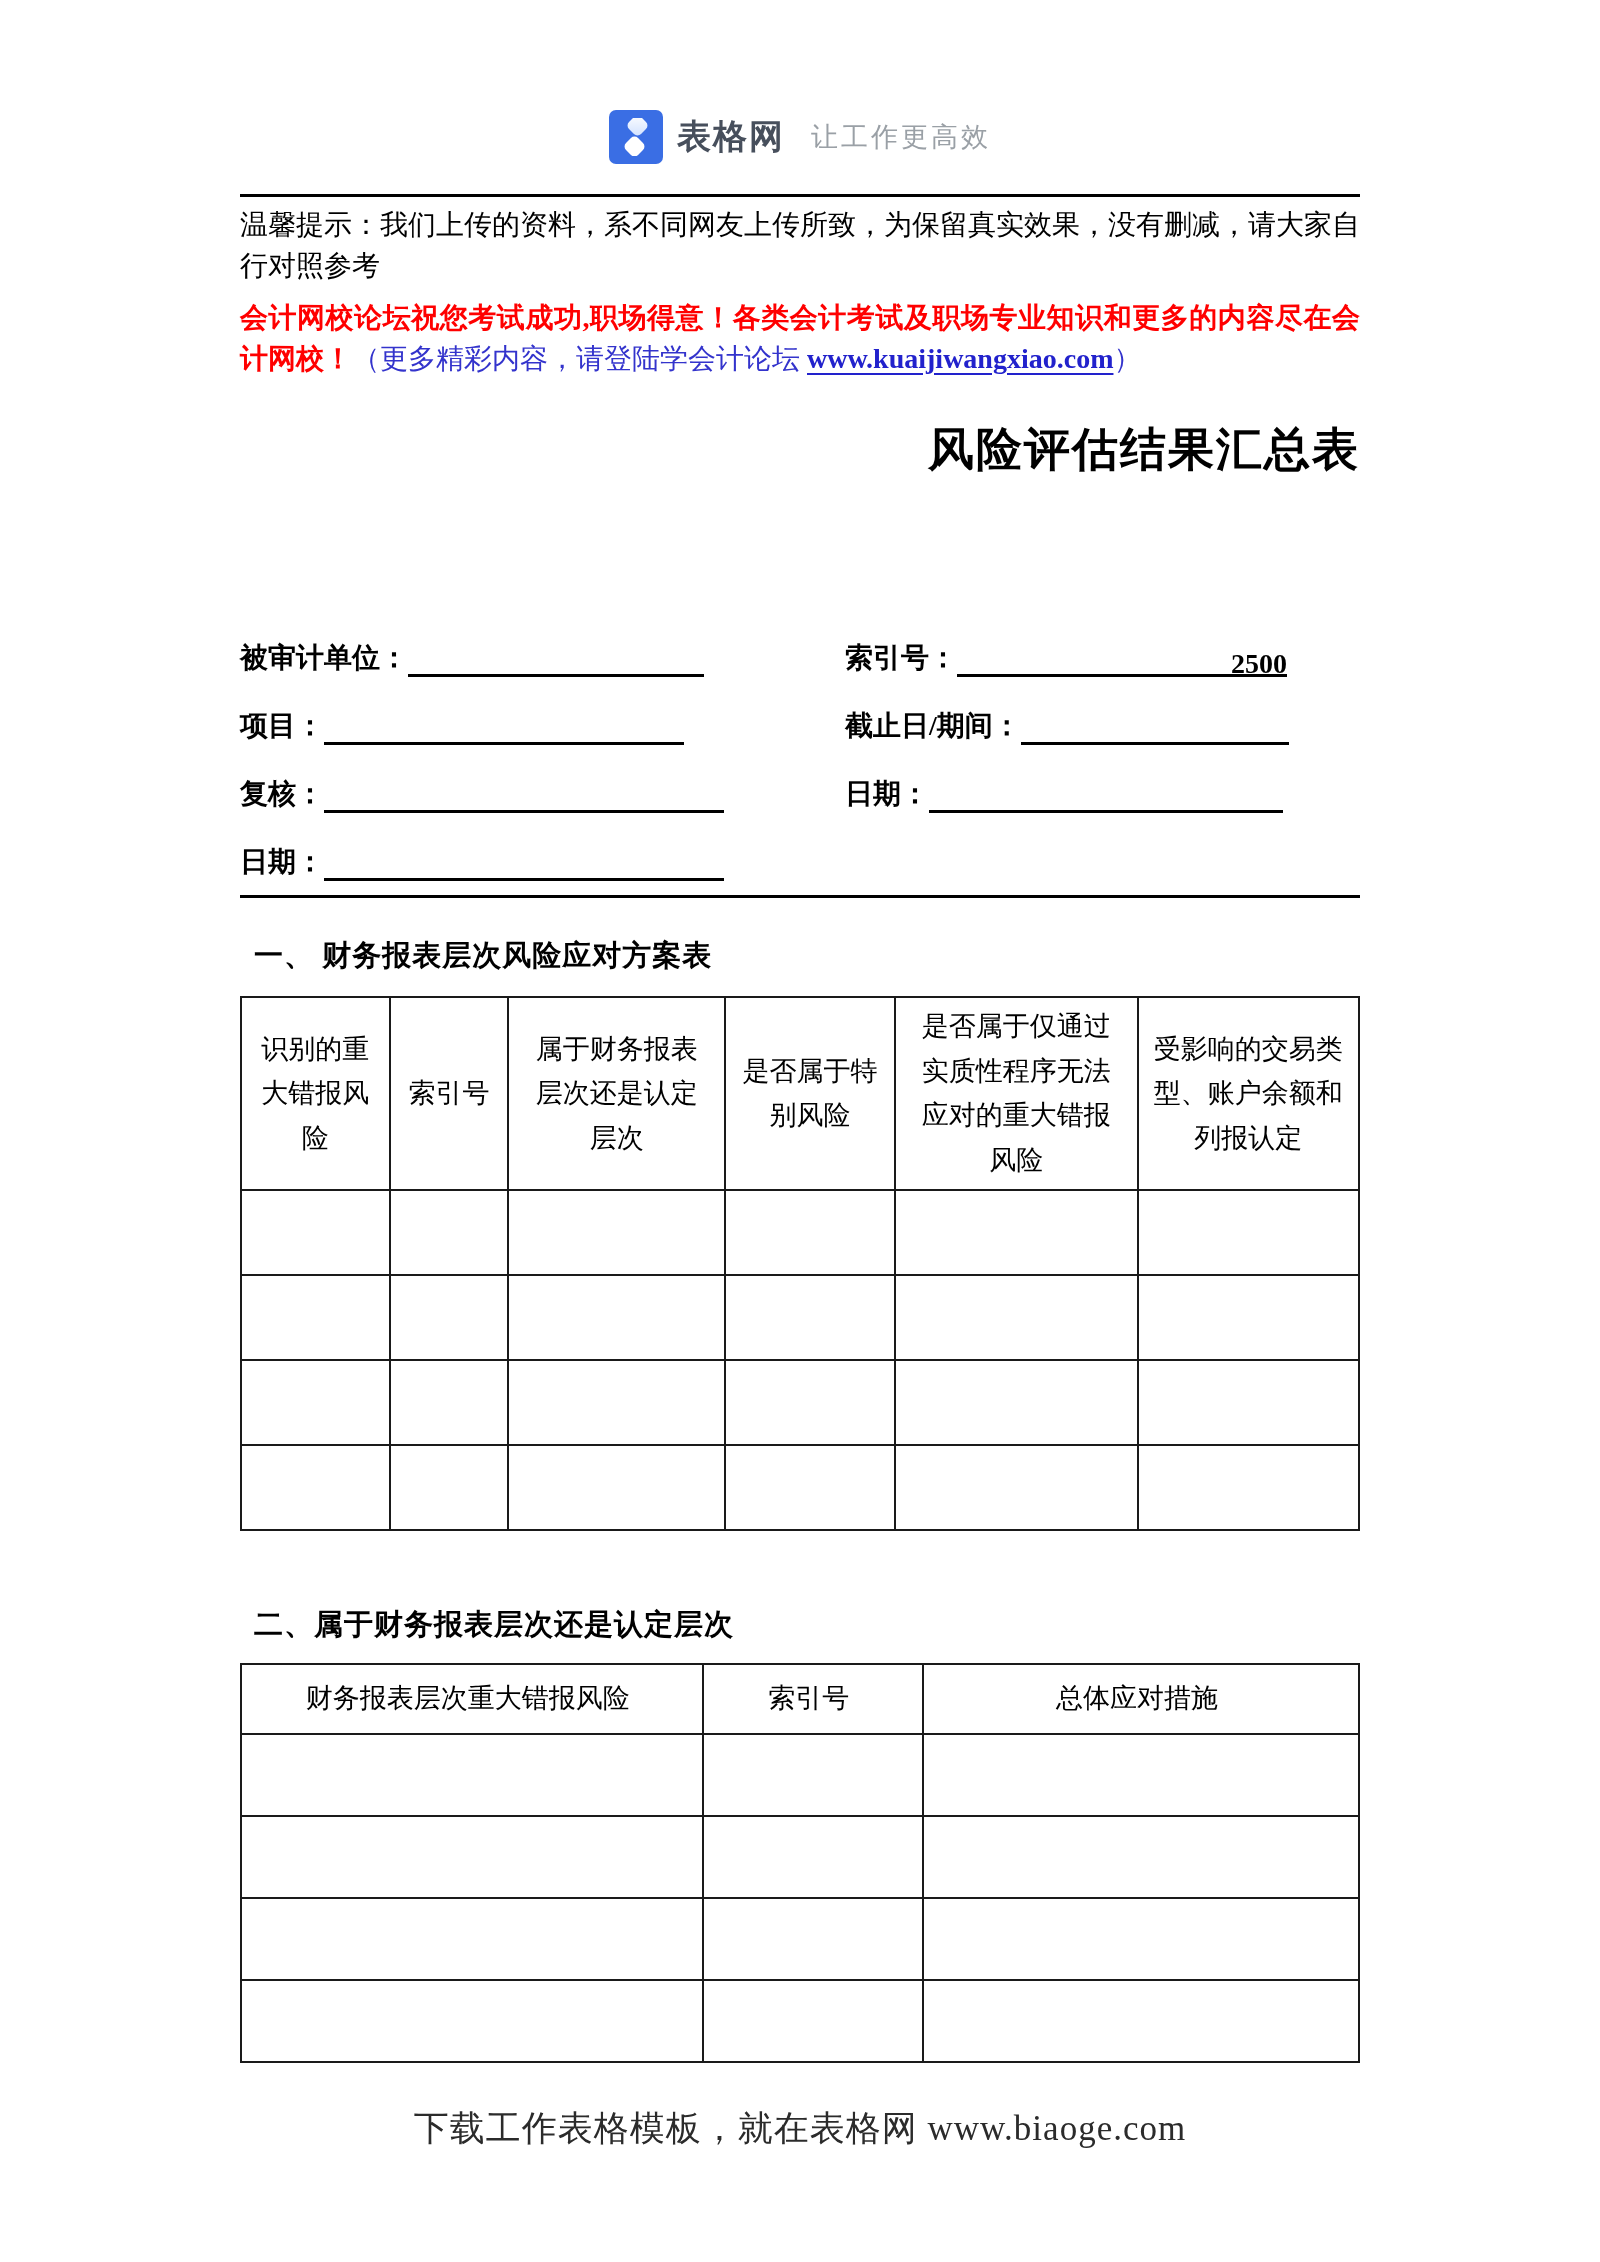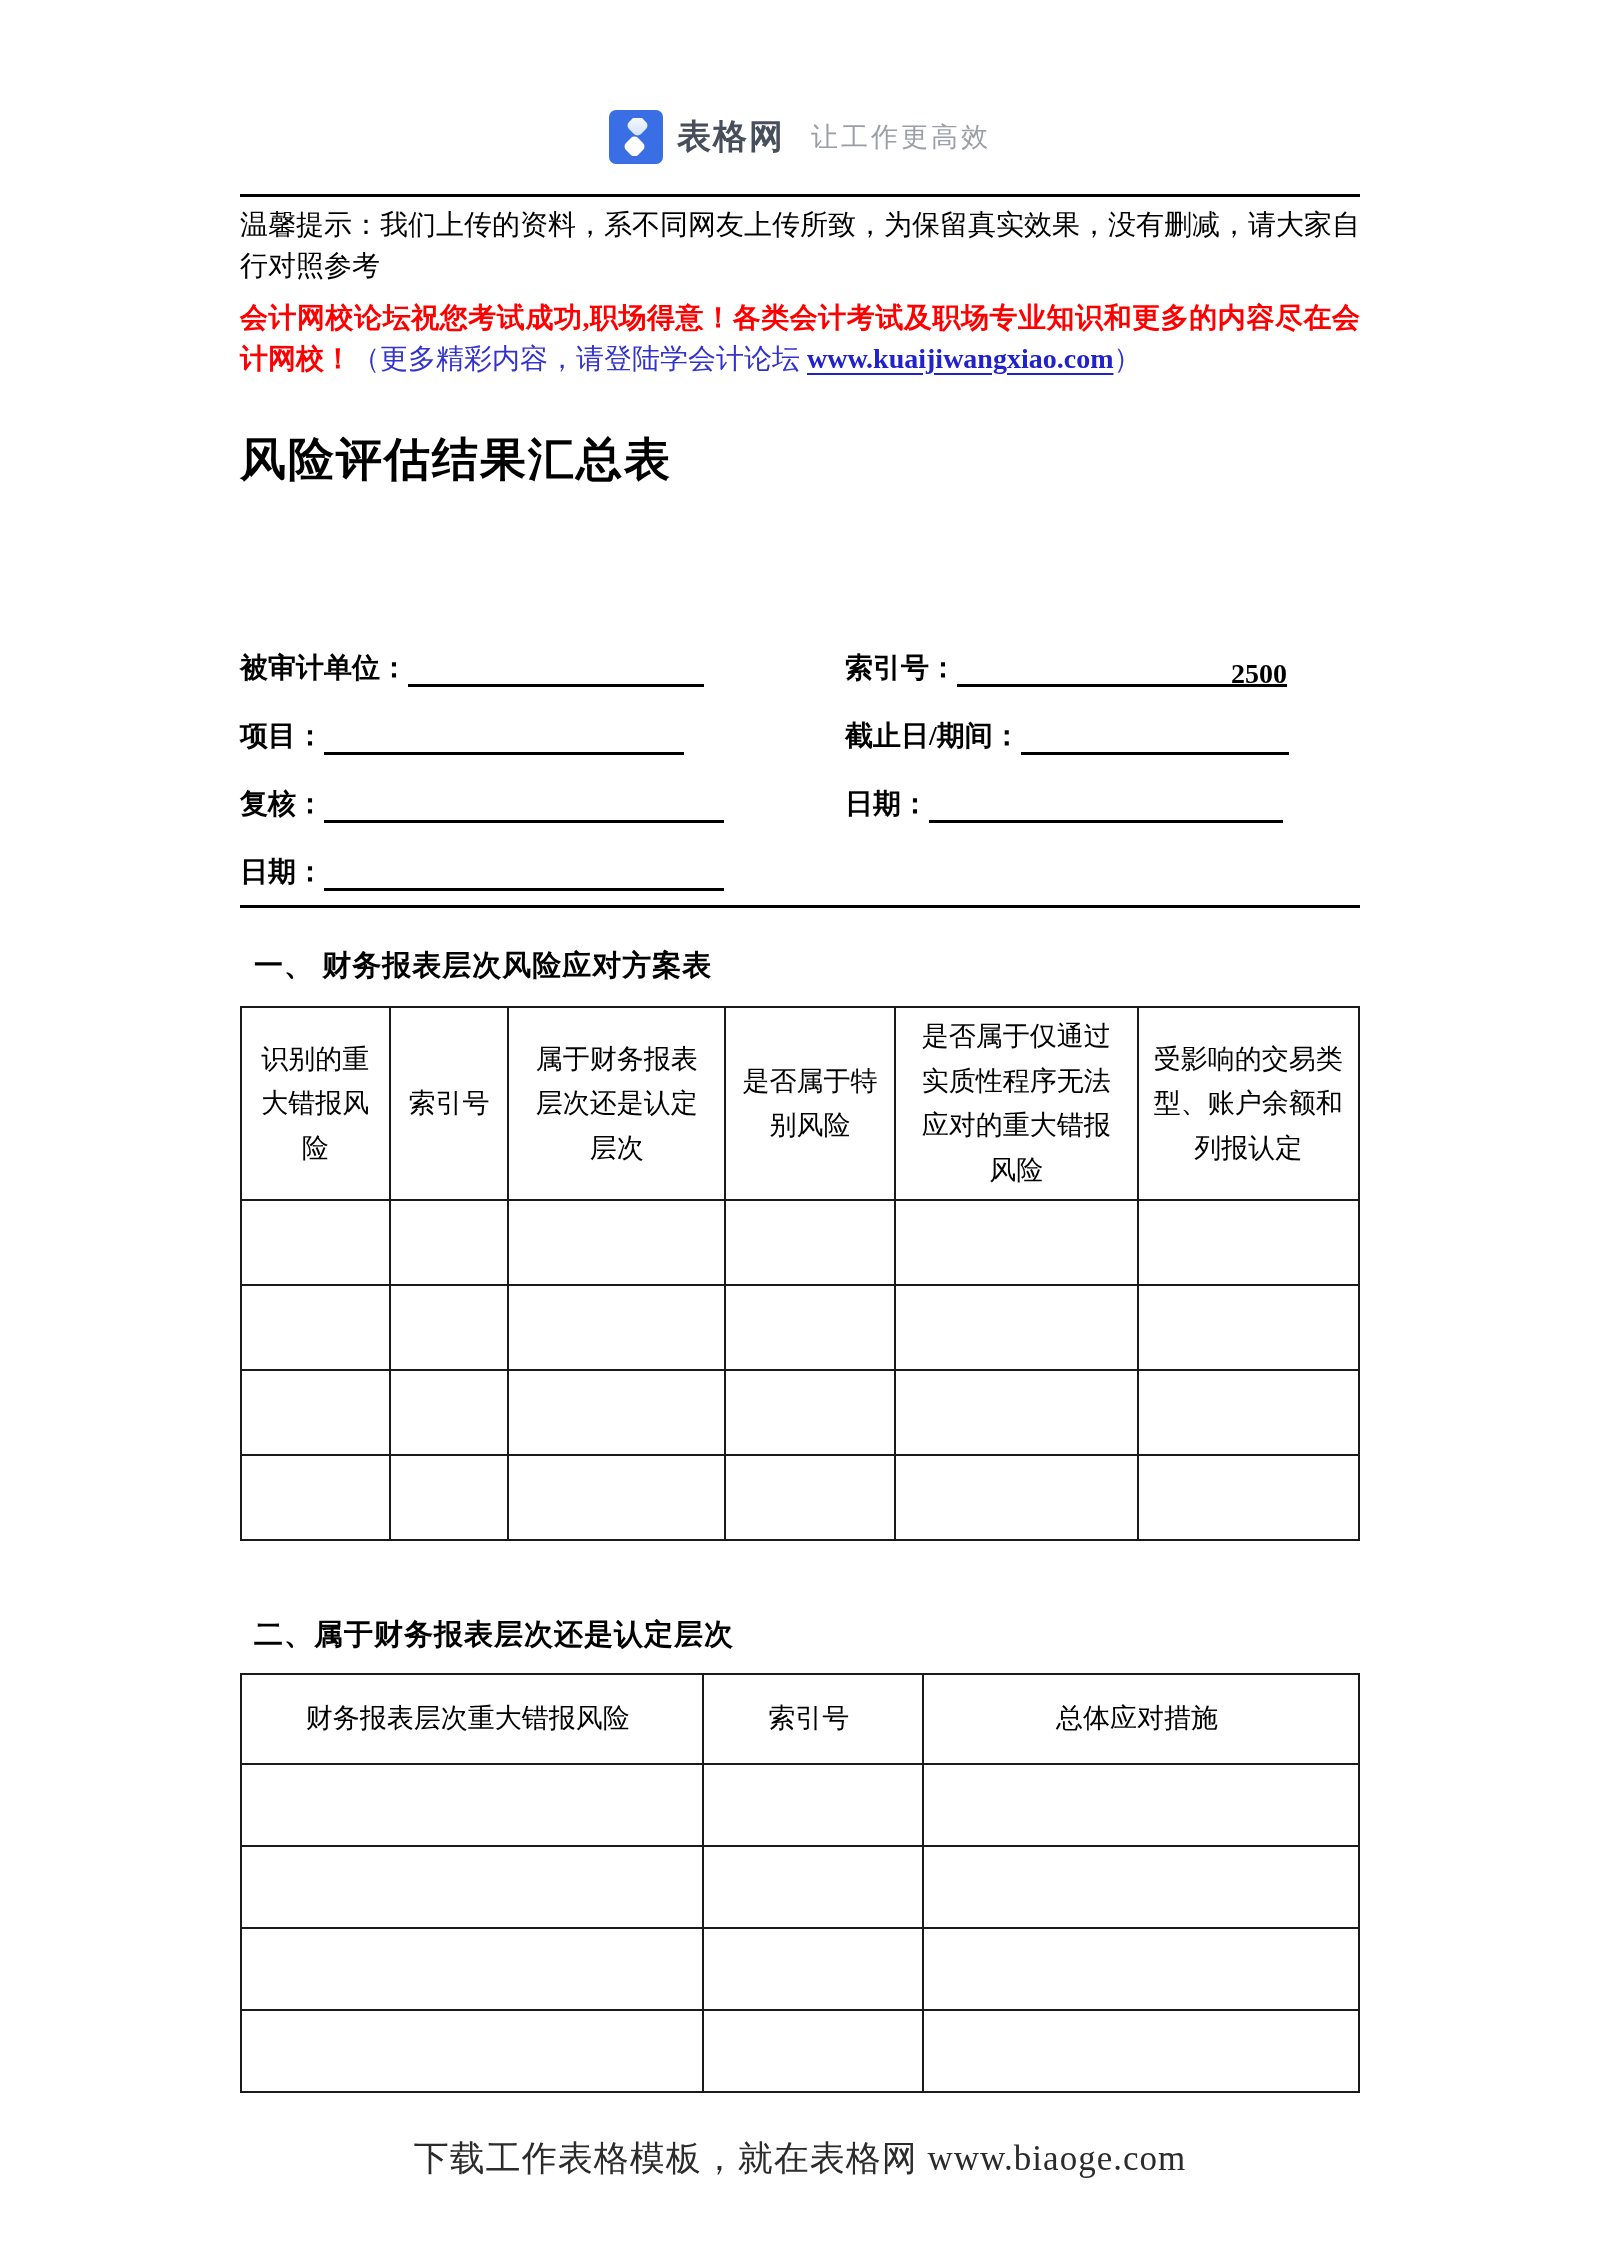--- a/index.html
+++ b/index.html
@@ -71,22 +71,22 @@
   .promo .blue { color: #3333cc; }
   .promo a.link {
     color: #2222cc;
     font-weight: bold;
     text-decoration: underline;
     text-underline-offset: 5px;
   }
 
   
   .doc-title {
-    margin-top: 50px;
-    text-align: left;
+    margin-top: 40px;
+    text-align: right;
     font-size: 46px;
     font-weight: bold;
     letter-spacing: 2px;
   }
 
   
   .form-grid {
     margin-top: 158px;
     display: grid;
     grid-template-columns: 605px 515px;
@@ -134,21 +134,21 @@
     border: 2px solid #1a1a1a;
     text-align: center;
     vertical-align: middle;
     font-size: 27px;
     font-weight: normal;
     line-height: 1.65;
     padding: 6px 14px;
   }
   .t1 th { height: 175px; }
   .t1 td { height: 85px; }
-  .t2 th { height: 90px; padding-left: 6px; }
+  .t2 th { height: 70px; padding-left: 6px; }
   .t2 td { height: 82px; }
 
   
   .footer {
     margin-top: 42px;
     text-align: center;
     font-size: 35px;
     color: #2b2b2b;
     letter-spacing: 1px;
   }

